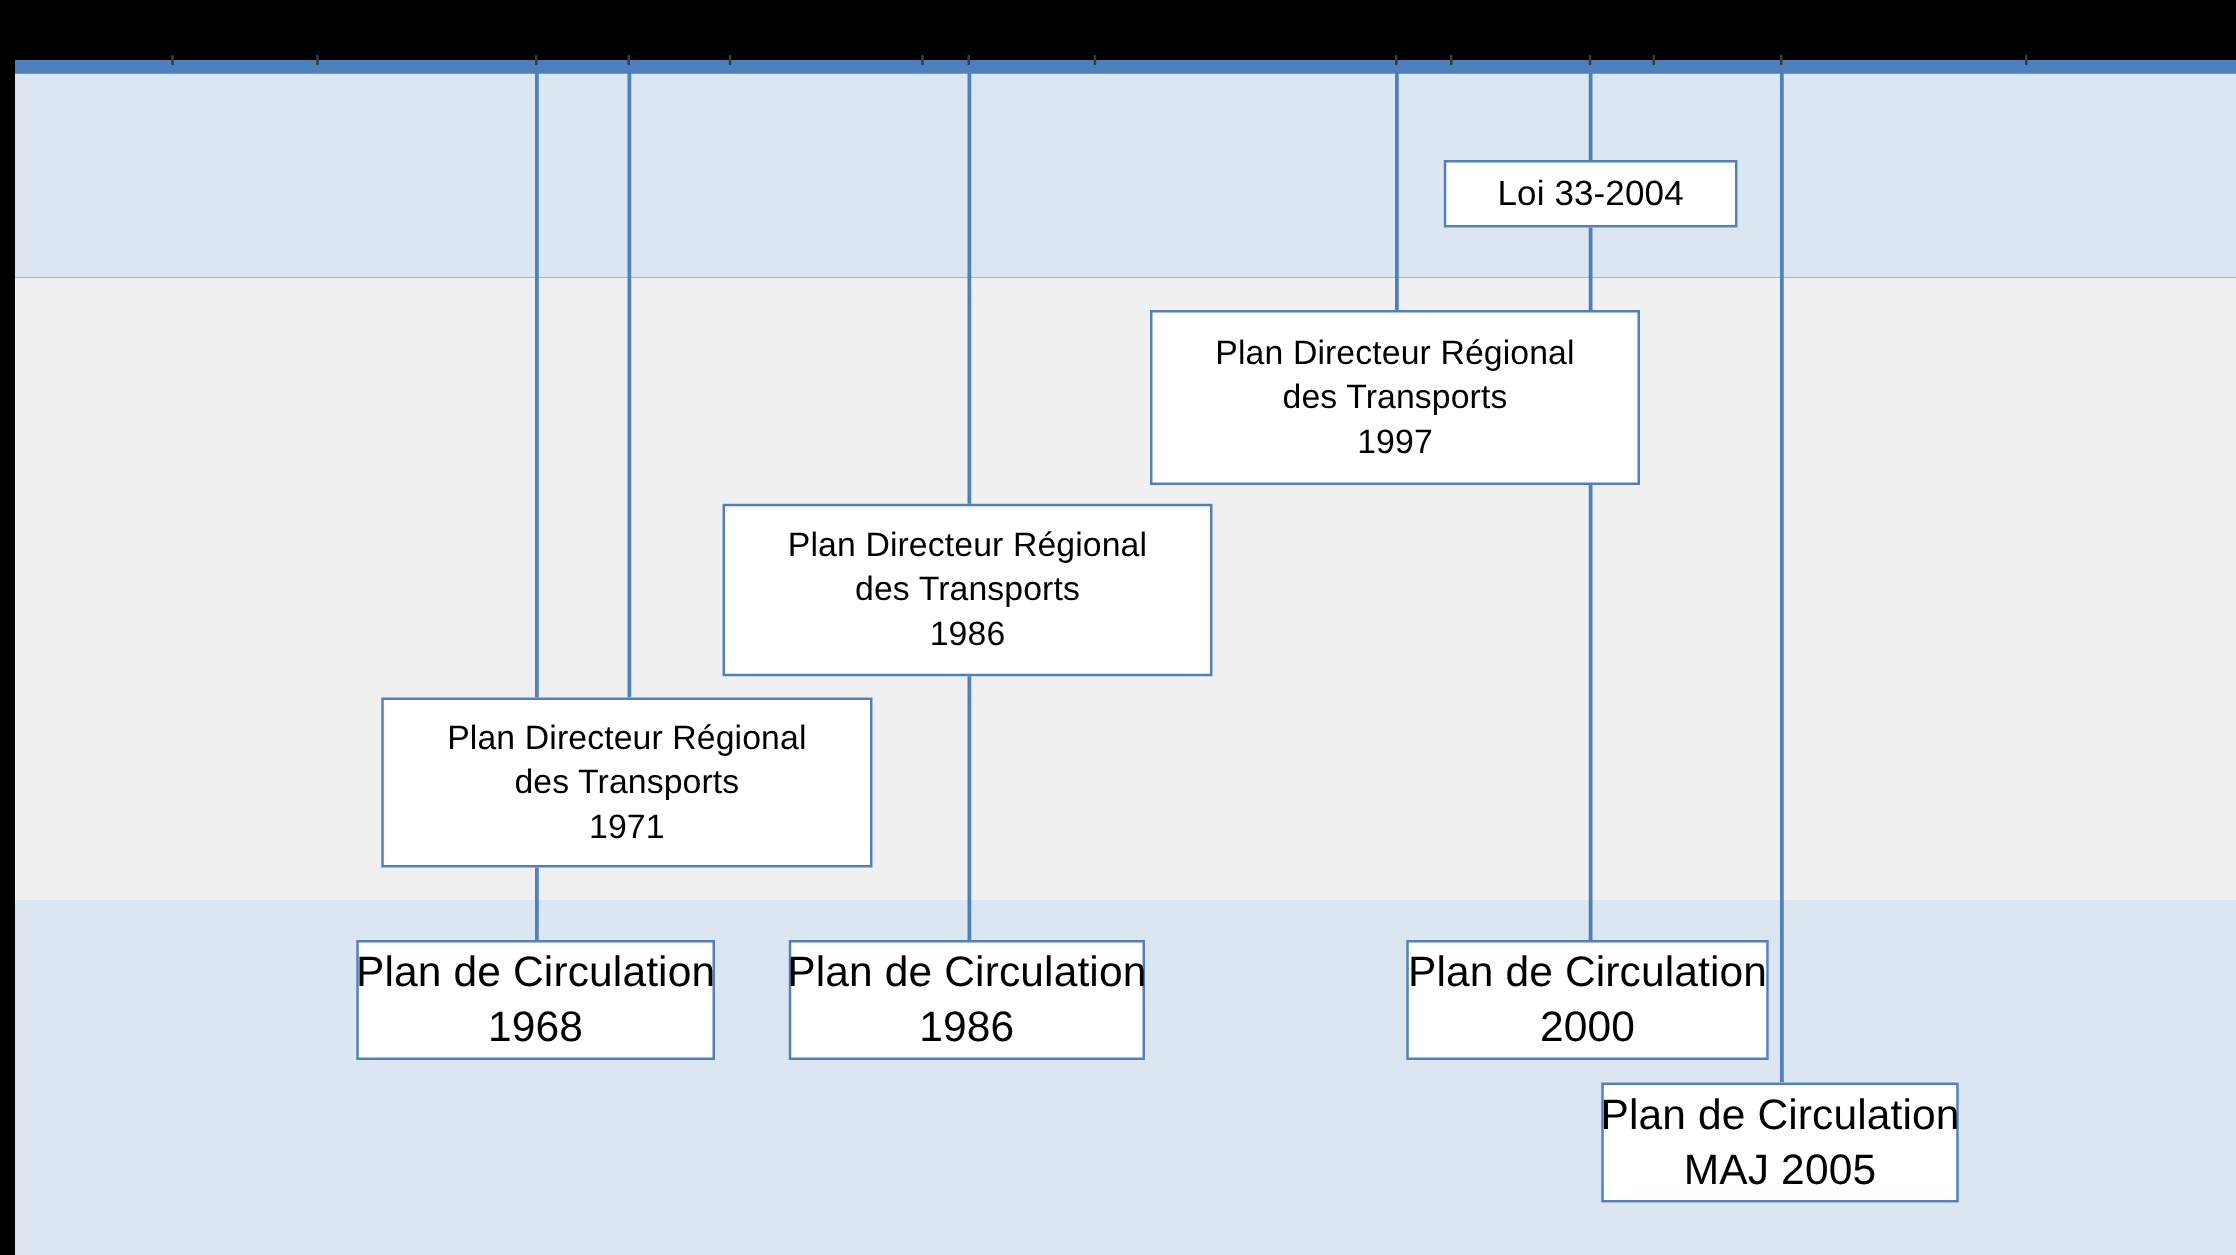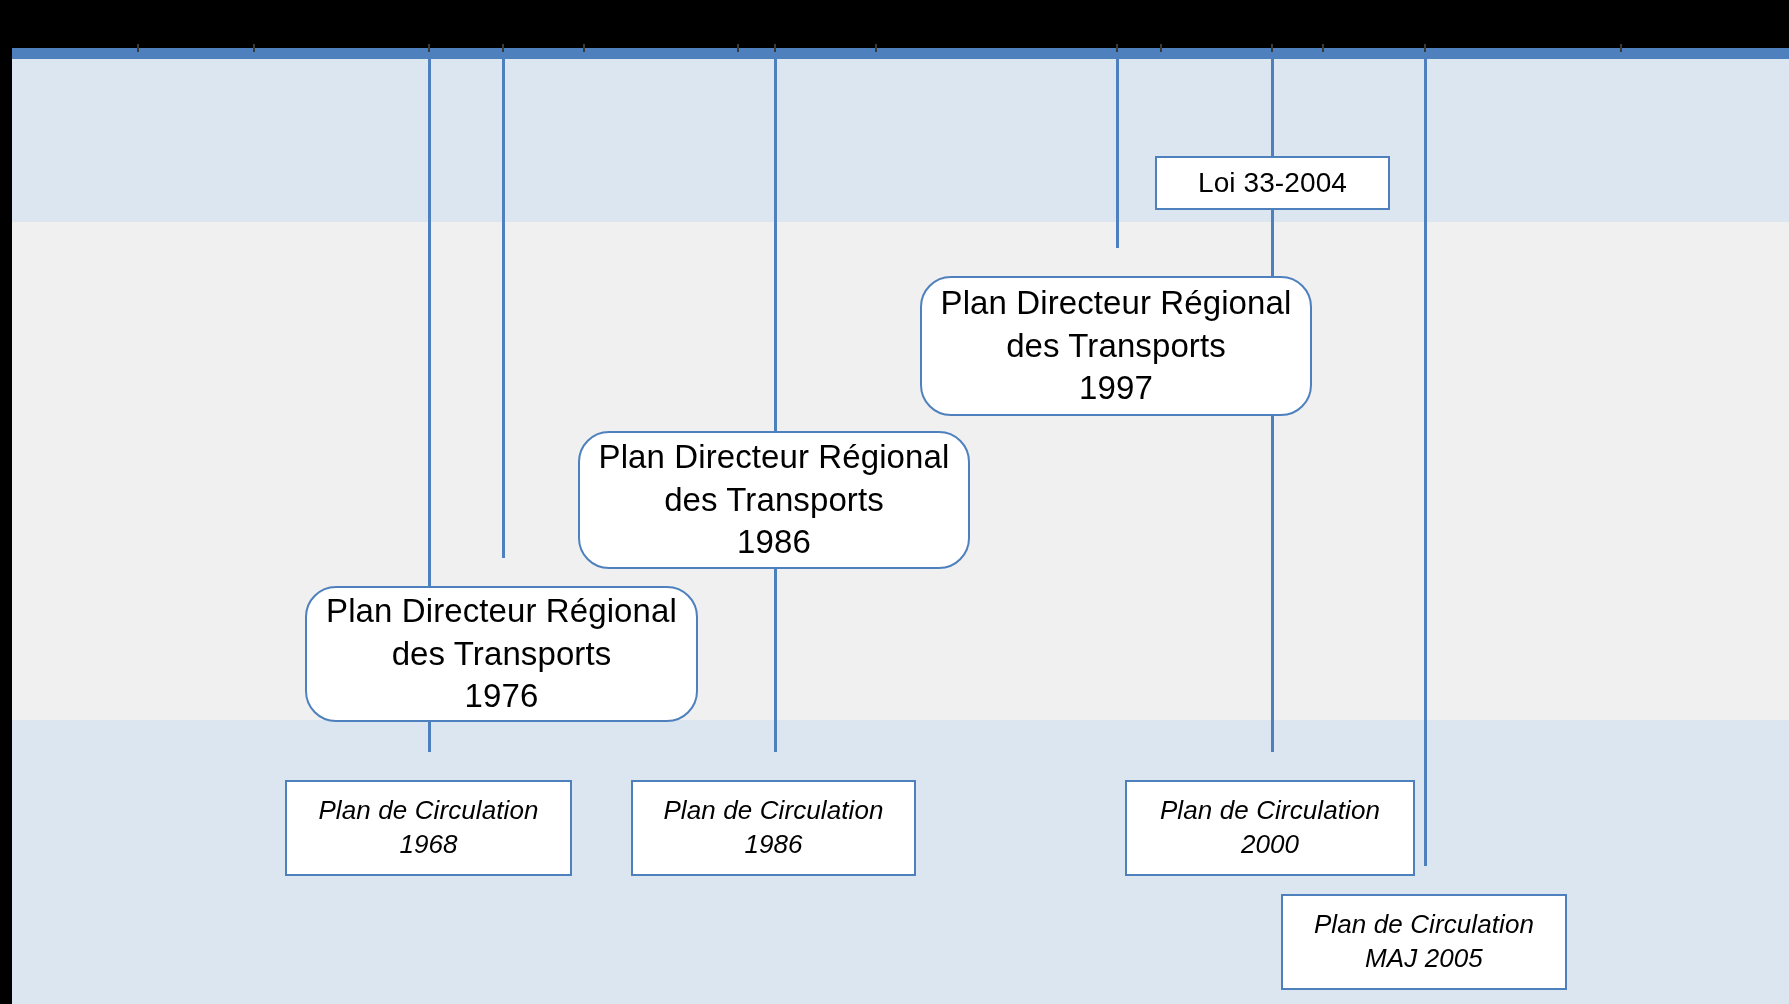--- a/index.html
+++ b/index.html
@@ -74,26 +74,25 @@
     background: #ffffff;
     border: 2px solid #4e80bd;
     color: #000000;
     display: flex;
     flex-direction: column;
     align-items: center;
     justify-content: center;
     text-align: center;
     line-height: 1.30;
     letter-spacing: 0.1px;
-    margin-top: 28px;
   }
   .box .ln { display: block; white-space: nowrap; }
 
-  .box-tall  { font-size: 33px; border-radius: 31px; }
-  .box-short { font-size: 26px; font-style: italic; }
+  .box-tall  { font-size: 27px; }
+  .box-short { font-size: 34px; }
   .box-mini  { font-size: 28px; }
 </style>
 </head>
 <body>
 
 <div id="stage">
 
   <div class="band" id="band-top"></div>
   <div class="band" id="band-middle"></div>
   <div class="band" id="band-bottom"></div>
@@ -137,21 +136,21 @@
         <span class="ln">1997</span>
       </div>
       <div class="box box-tall" style="left: 578px; top: 403px; width: 392px; height: 138px;">
         <span class="ln">Plan Directeur Régional</span>
         <span class="ln">des Transports</span>
         <span class="ln">1986</span>
       </div>
       <div class="box box-tall" style="left: 305px; top: 558px; width: 393px; height: 136px;">
         <span class="ln">Plan Directeur Régional</span>
         <span class="ln">des Transports</span>
-        <span class="ln">1976</span>
+        <span class="ln">1971</span>
       </div>
       <div class="box box-short" style="left: 285px; top: 752px; width: 287px; height: 96px;">
         <span class="ln">Plan de Circulation</span>
         <span class="ln">1968</span>
       </div>
       <div class="box box-short" style="left: 631px; top: 752px; width: 285px; height: 96px;">
         <span class="ln">Plan de Circulation</span>
         <span class="ln">1986</span>
       </div>
       <div class="box box-short" style="left: 1125px; top: 752px; width: 290px; height: 96px;">

